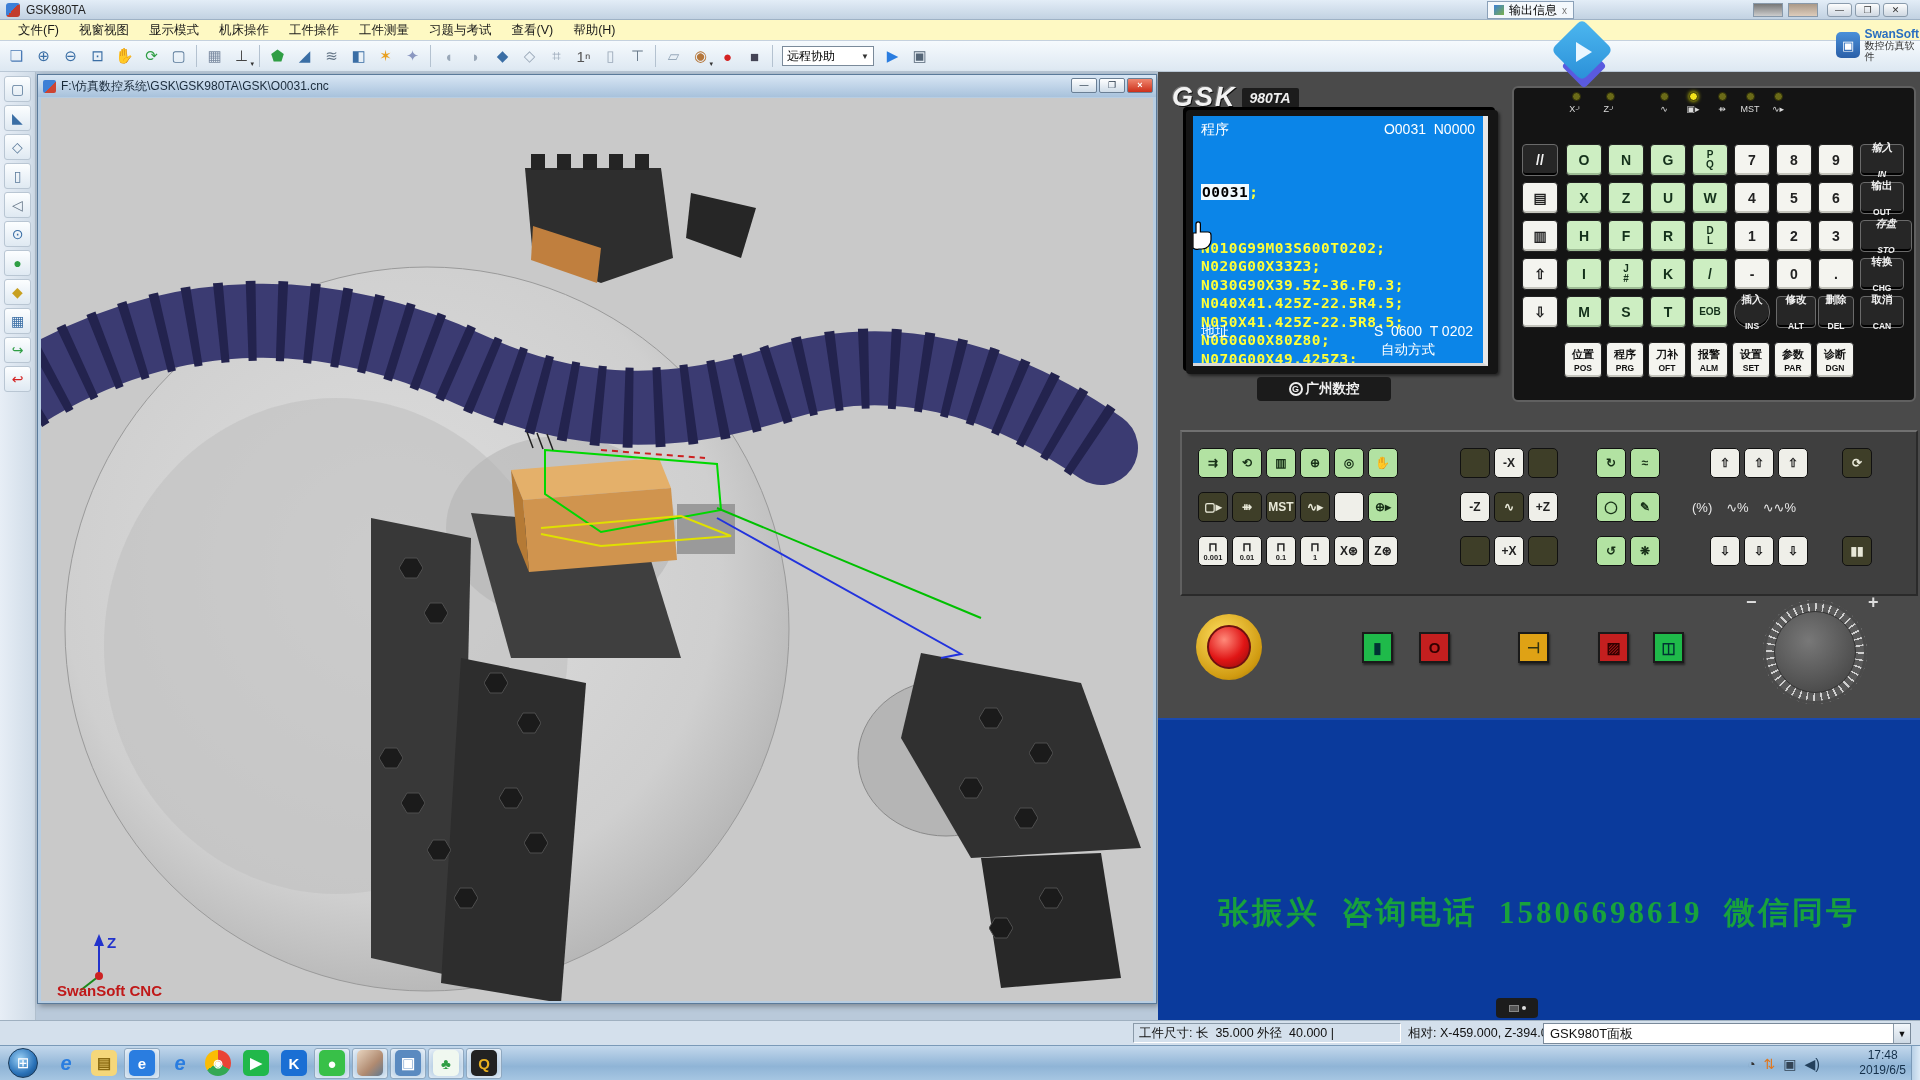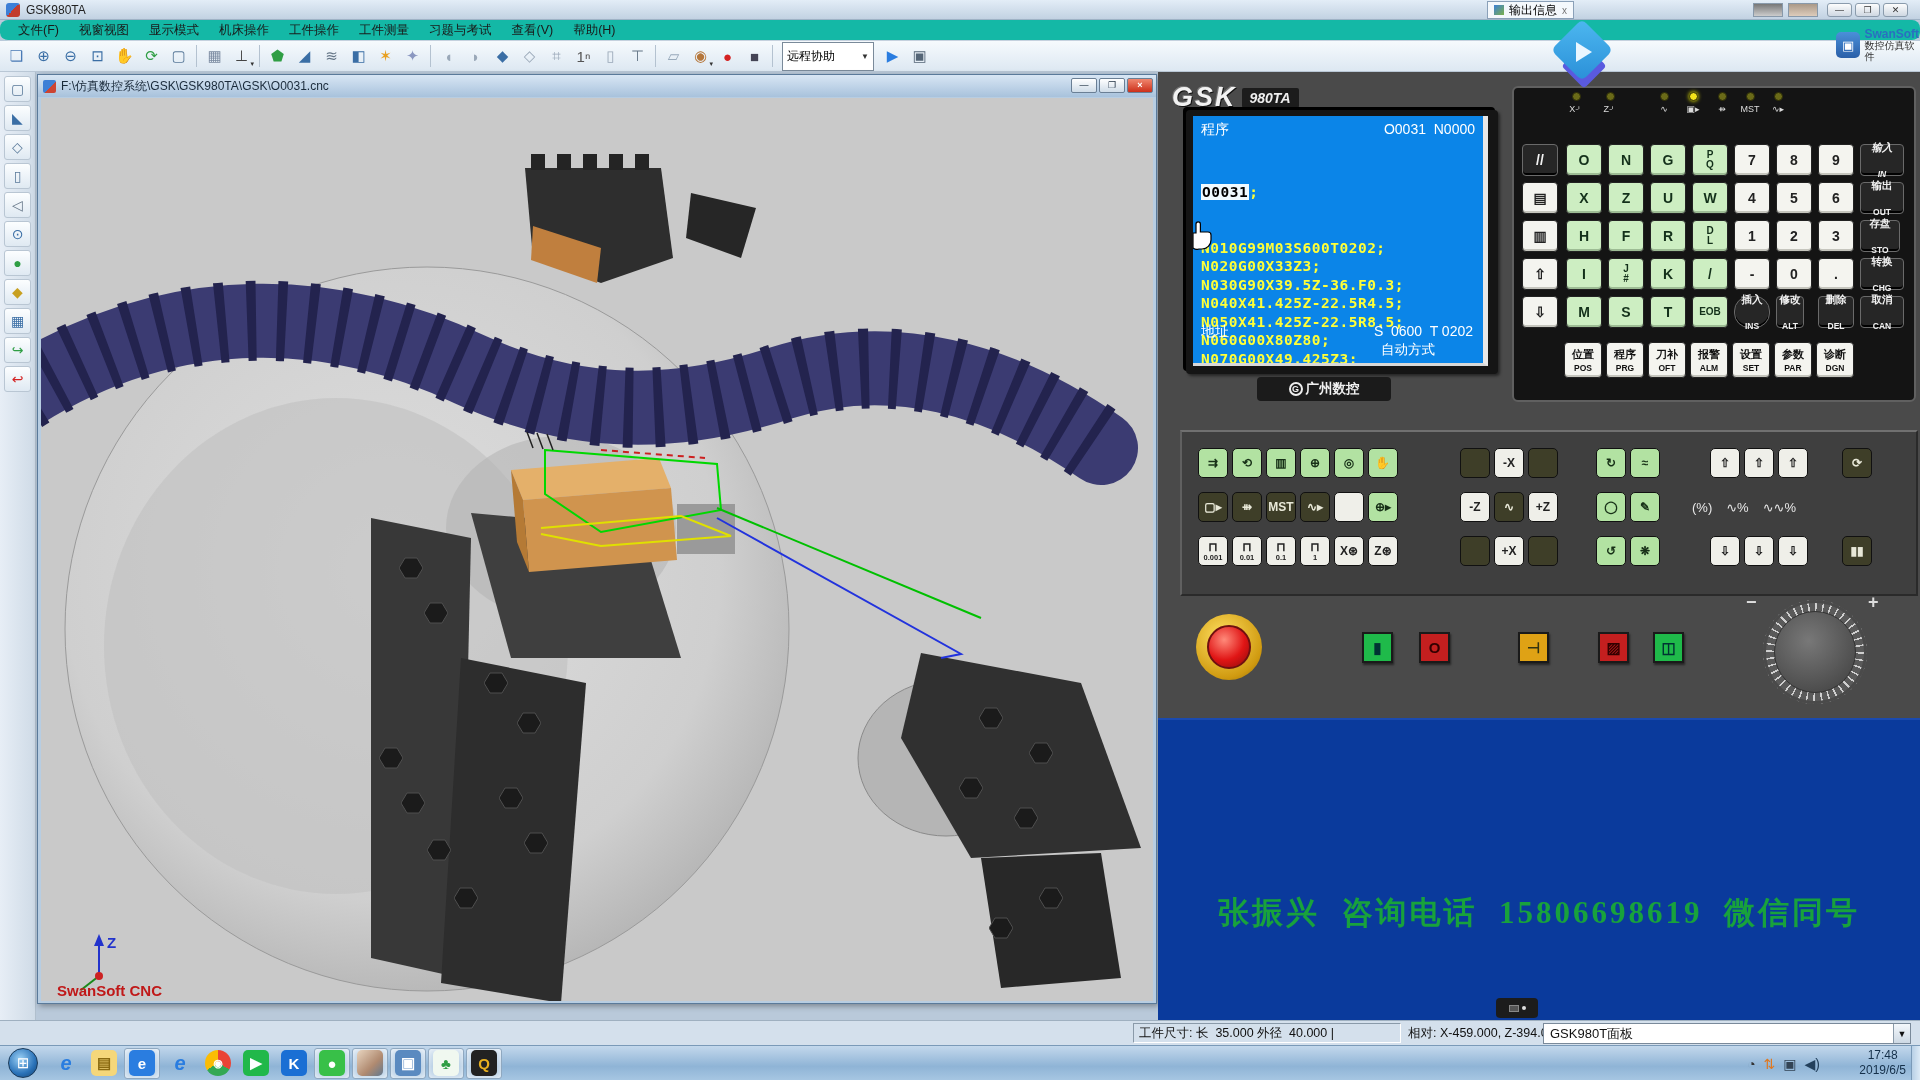--- a/index.html
+++ b/index.html
@@ -15,32 +15,32 @@
   .outtab { position:absolute; left:1487px; top:1px; height:18px; padding:0 6px;
     background:#f4f8fc; border:1px solid #8aa0b8; display:flex; align-items:center; gap:5px; font-size:12px; }
   .outtab .oticon { width:10px; height:10px; background:linear-gradient(135deg,#3d7fd6,#7ab04a); }
   .outtab .otx { color:#777; font-size:10px; }
   .thumb { position:absolute; top:3px; width:30px; height:14px; border:1px solid #8899aa; }
   .thumb.t1 { left:1753px; background:linear-gradient(#777,#ccc); }
   .thumb.t2 { left:1788px; background:linear-gradient(#a98,#dcb); }
   .winbtn { position:absolute; top:3px; width:25px; height:14px; background:linear-gradient(#fdfdfd,#cfd8e2);
     border:1px solid #8a9bac; border-radius:3px; font-size:9px; line-height:12px; text-align:center; color:#333; }
 
-  .menubar { position:absolute; left:0; top:20px; width:1920px; height:21px; background:#14b8a6;
-    border-bottom:1px solid #c5d1de; display:flex; align-items:center; padding-left:8px;border-radius:8px; }
+  .menubar { position:absolute; left:0; top:20px; width:1920px; height:21px; background:#fef9c3;
+    border-bottom:1px solid #c5d1de; display:flex; align-items:center; padding-left:8px; }
   .menu-item { font-size:12.5px; color:#1a1a1a; padding:2px 10px; }
 
   .toolbar { position:absolute; left:0; top:41px; width:1920px; height:31px;
     background:linear-gradient(#f6fafd,#dde8f2); border-bottom:1px solid #b9c7d5;
     display:flex; align-items:center; padding-left:4px; gap:2px; }
   .tbtn { width:25px; height:25px; border-radius:3px; display:flex; align-items:center; justify-content:center;
     font-size:15px; position:relative; }
   .tbtn .caret { position:absolute; right:0px; bottom:1px; font-size:7px; color:#333; }
   .tb-sep { width:1px; height:22px; background:#b4c2d0; margin:0 3px; }
-  .remote { height:29px; width:92px; background:#fff; border:1px solid #7a8a9a; font-size:12px;
+  .remote { height:20px; width:92px; background:#fff; border:1px solid #7a8a9a; font-size:12px;
     display:flex; align-items:center; justify-content:space-between; padding:4px 4px; margin:0 4px; }
   .remote .dn { font-size:8px; color:#333; }
 
   
   .wm { position:absolute; left:1552px; top:24px; display:flex; align-items:center; z-index:60; pointer-events:none; }
   .wm-logo { width:64px; height:58px; position:relative; }
   .wm-logo .dia { position:absolute; left:8px; top:4px; width:44px; height:44px; transform:rotate(45deg);
     background:linear-gradient(135deg,#4db8f0,#2a8fd8); border-radius:6px; }
   .wm-logo .dia2 { position:absolute; left:16px; top:26px; width:32px; height:32px; transform:rotate(45deg);
     background:#5a5adf; border-radius:4px; z-index:-1; }
@@ -525,21 +525,21 @@
             </div>
             <div class="key kw" style="left: 220px; width: 36px;">
               <div class="m">1</div>
             </div>
             <div class="key kw" style="left: 262px; width: 36px;">
               <div class="m">2</div>
             </div>
             <div class="key kw" style="left: 304px; width: 36px;">
               <div class="m">3</div>
             </div>
-            <div class="key kd" style="left: 346px; width: 40px;">
+            <div class="key kd" style="left: 346px; width: 52px; font-style: italic;">
               <div class="cn">存盘</div>
               <div class="en">STO</div>
             </div>
           </div>
           <div class="krow" style="top: 170px;">
             <div class="key kw" style="left: 8px; width: 36px;">
               <div class="m">⇧</div>
             </div>
             <div class="key kg" style="left: 52px; width: 36px;">
               <div class="m">I</div>
@@ -581,21 +581,21 @@
             <div class="key kg" style="left: 136px; width: 36px;">
               <div class="m">T</div>
             </div>
             <div class="key kg" style="left: 178px; width: 36px;">
               <div class="m2">EOB</div>
             </div>
             <div class="key kd" style="left: 220px; width: 36px; border-radius: 15px;">
               <div class="cn">插入</div>
               <div class="en">INS</div>
             </div>
-            <div class="key kd" style="left: 262px; width: 28px; justify-content: center;">
+            <div class="key kd" style="left: 262px; width: 40px; justify-content: center;">
               <div class="cn">修改</div>
               <div class="en">ALT</div>
             </div>
             <div class="key kd" style="left: 304px; width: 36px;">
               <div class="cn">删除</div>
               <div class="en">DEL</div>
             </div>
             <div class="key kd" style="left: 346px; width: 44px;">
               <div class="cn">取消</div>
               <div class="en">CAN</div>

